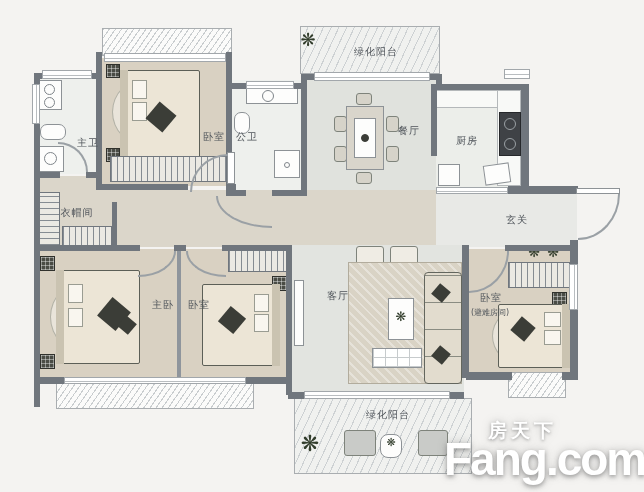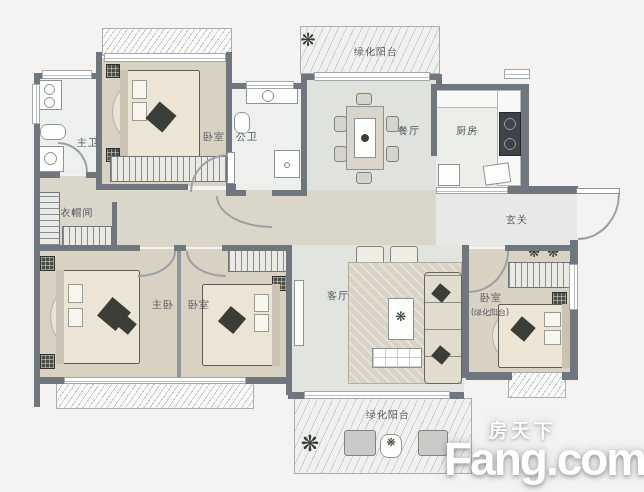--- a/index.html
+++ b/index.html
@@ -226,28 +226,28 @@
   <div class="arc arc-br" style="left:138px;top:251px;width:38px;height:26px"></div>
   <div class="arc arc-bl" style="left:186px;top:251px;width:40px;height:26px"></div>
   <div class="arc arc-br" style="left:469px;top:251px;width:40px;height:42px"></div>
   <div class="leaf" style="left:576px;top:188px;width:44px;height:6px"></div>
   <div class="arc arc-br" style="left:578px;top:194px;width:42px;height:46px"></div>
 
   <div class="lbl" style="left:88px;top:143px">主卫</div>
   <div class="lbl" style="left:214px;top:137px">卧室</div>
   <div class="lbl" style="left:247px;top:137px">公卫</div>
   <div class="lbl" style="left:409px;top:131px">餐厅</div>
-  <div class="lbl" style="left:467px;top:131px">厨房</div>
+  <div class="lbl" style="left:467px;top:141px">厨房</div>
   <div class="lbl" style="left:517px;top:220px">玄关</div>
   <div class="lbl" style="left:77px;top:213px">衣帽间</div>
   <div class="lbl" style="left:163px;top:305px">主卧</div>
   <div class="lbl" style="left:199px;top:305px">卧室</div>
   <div class="lbl" style="left:338px;top:296px">客厅</div>
   <div class="lbl" style="left:491px;top:298px">卧室</div>
-  <div class="lbl small" style="left:490px;top:312px">(绿化阳台)</div>
+  <div class="lbl small" style="left:490px;top:312px">(避难房间)</div>
   <div class="lbl" style="left:376px;top:52px">绿化阳台</div>
   <div class="lbl" style="left:388px;top:415px">绿化阳台</div>
 
   <div class="wm">
     <div class="wm-cn">房天下</div>
     <div class="wm-en">Fang.com</div>
   </div>
 
 </div>
 

